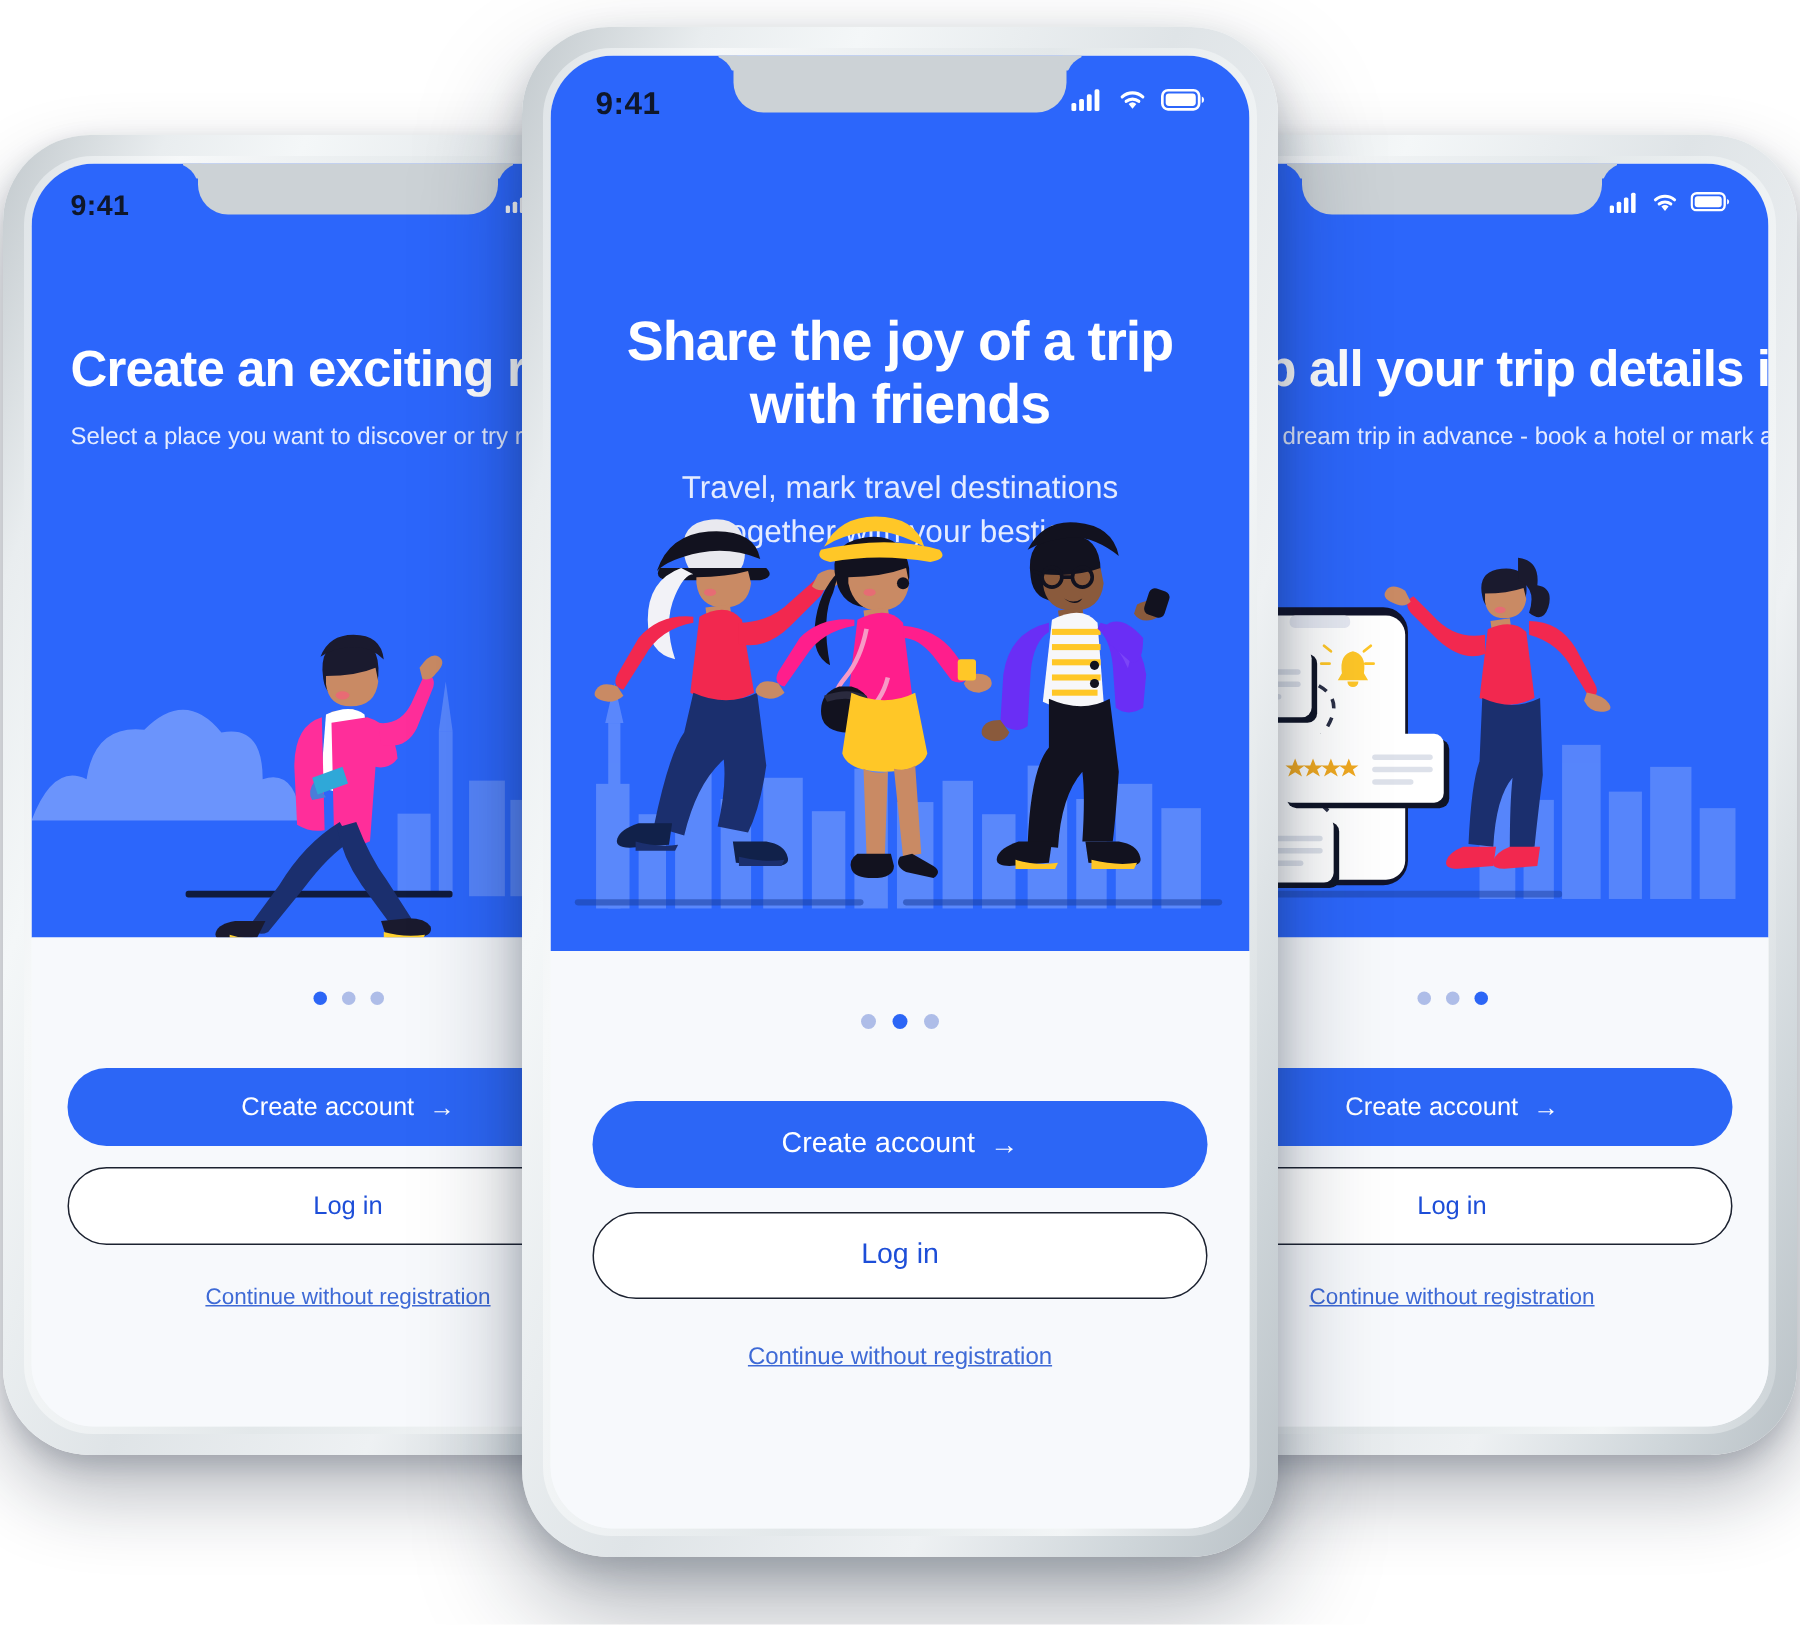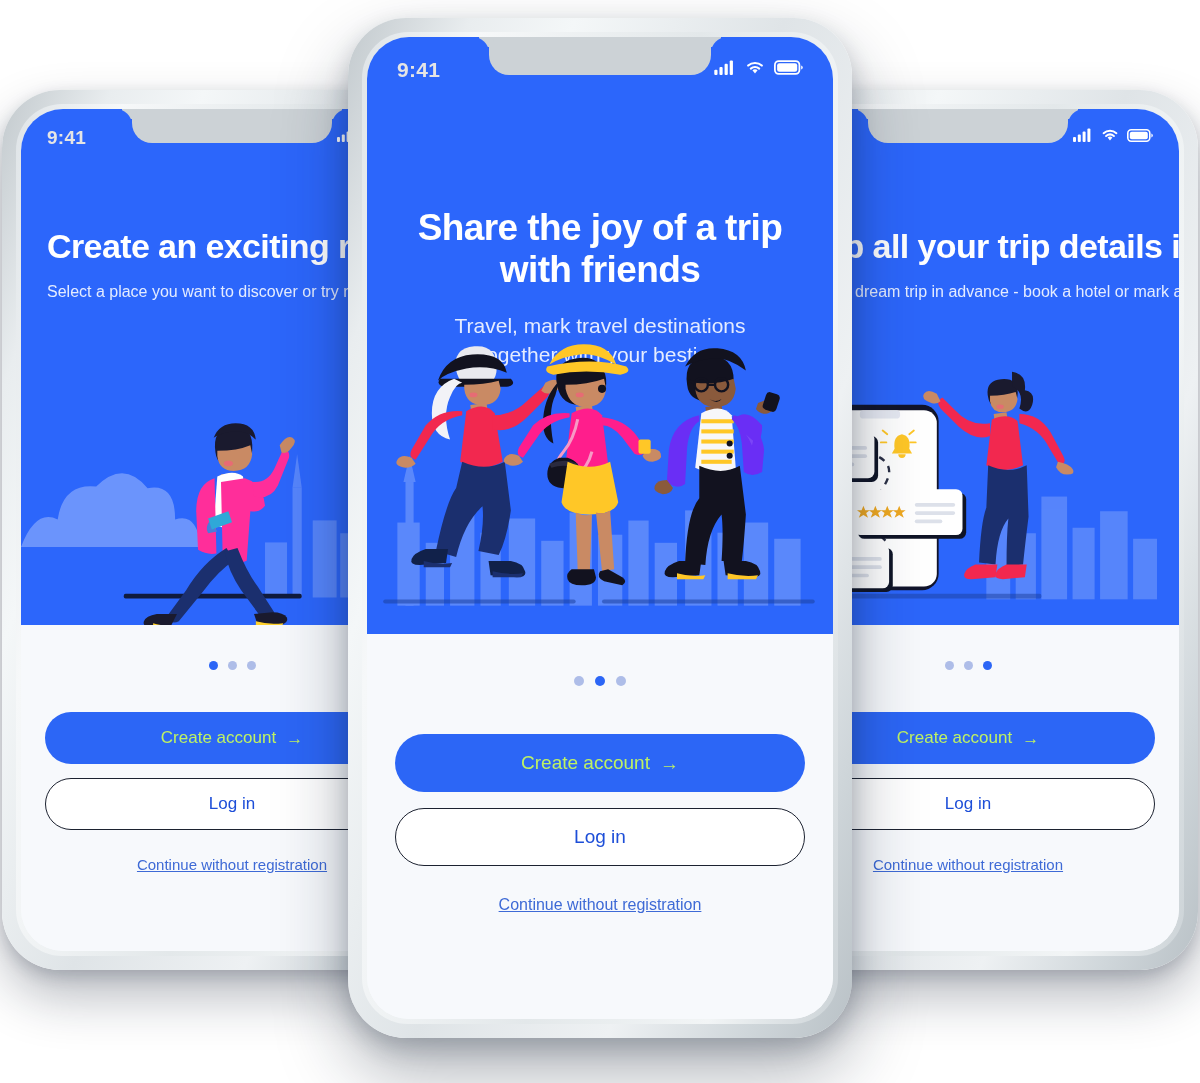--- a/index.html
+++ b/index.html
@@ -91,21 +91,21 @@
     top: 0;
     left: 0;
     right: 0;
     height: 46px;
     display: flex;
     align-items: center;
     justify-content: space-between;
     padding: 0 26px;
     box-sizing: border-box;
     z-index: 6;
-    color: #e5e5e5;
+    color: #0f172a;
   }
   .phone.center .statusbar { height: 52px; padding: 0 30px; }
   .status-time {
     font-size: 19px;
     font-weight: bold;
     letter-spacing: .3px;
     line-height: 1;
     padding-top: 10px;
   }
   .phone.center .status-time { font-size: 21px; padding-top: 12px; }
@@ -194,21 +194,21 @@
     gap: 10px;
     cursor: pointer;
     border: none;
     font-family: "Liberation Sans", sans-serif;
   }
   .phone.left .btn, .phone.right .btn { height: 52px; font-size: 17px; }
   .phone.center .btn { height: 58px; font-size: 19px; }
 
   .btn-primary {
     background: #2c66f6;
-    color: #bef264;
+    color: #ffffff;
   }
   .phone.left .btn-primary, .phone.right .btn-primary { margin-top: 42px; }
   .phone.center .btn-primary { margin-top: 48px; }
 
   .btn-secondary {
     background: #ffffff;
     color: #1d4ed8;
     border: 1.5px solid #1c2230;
   }
   .phone.left .btn-secondary, .phone.right .btn-secondary { margin-top: 14px; }

